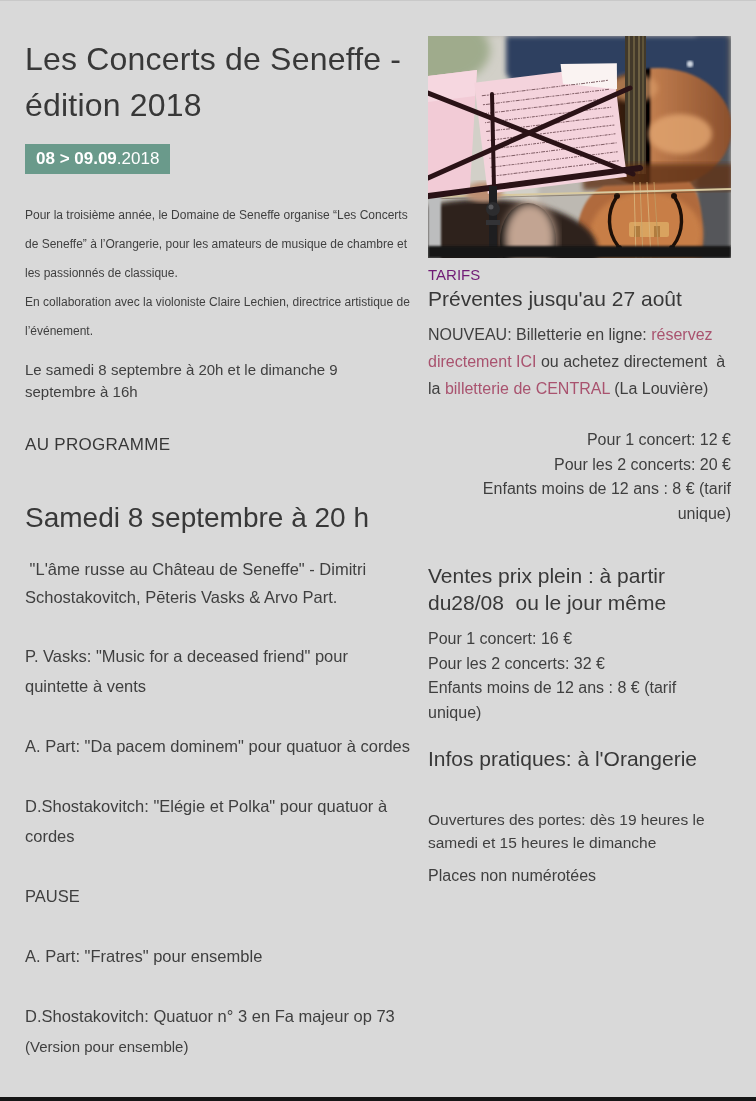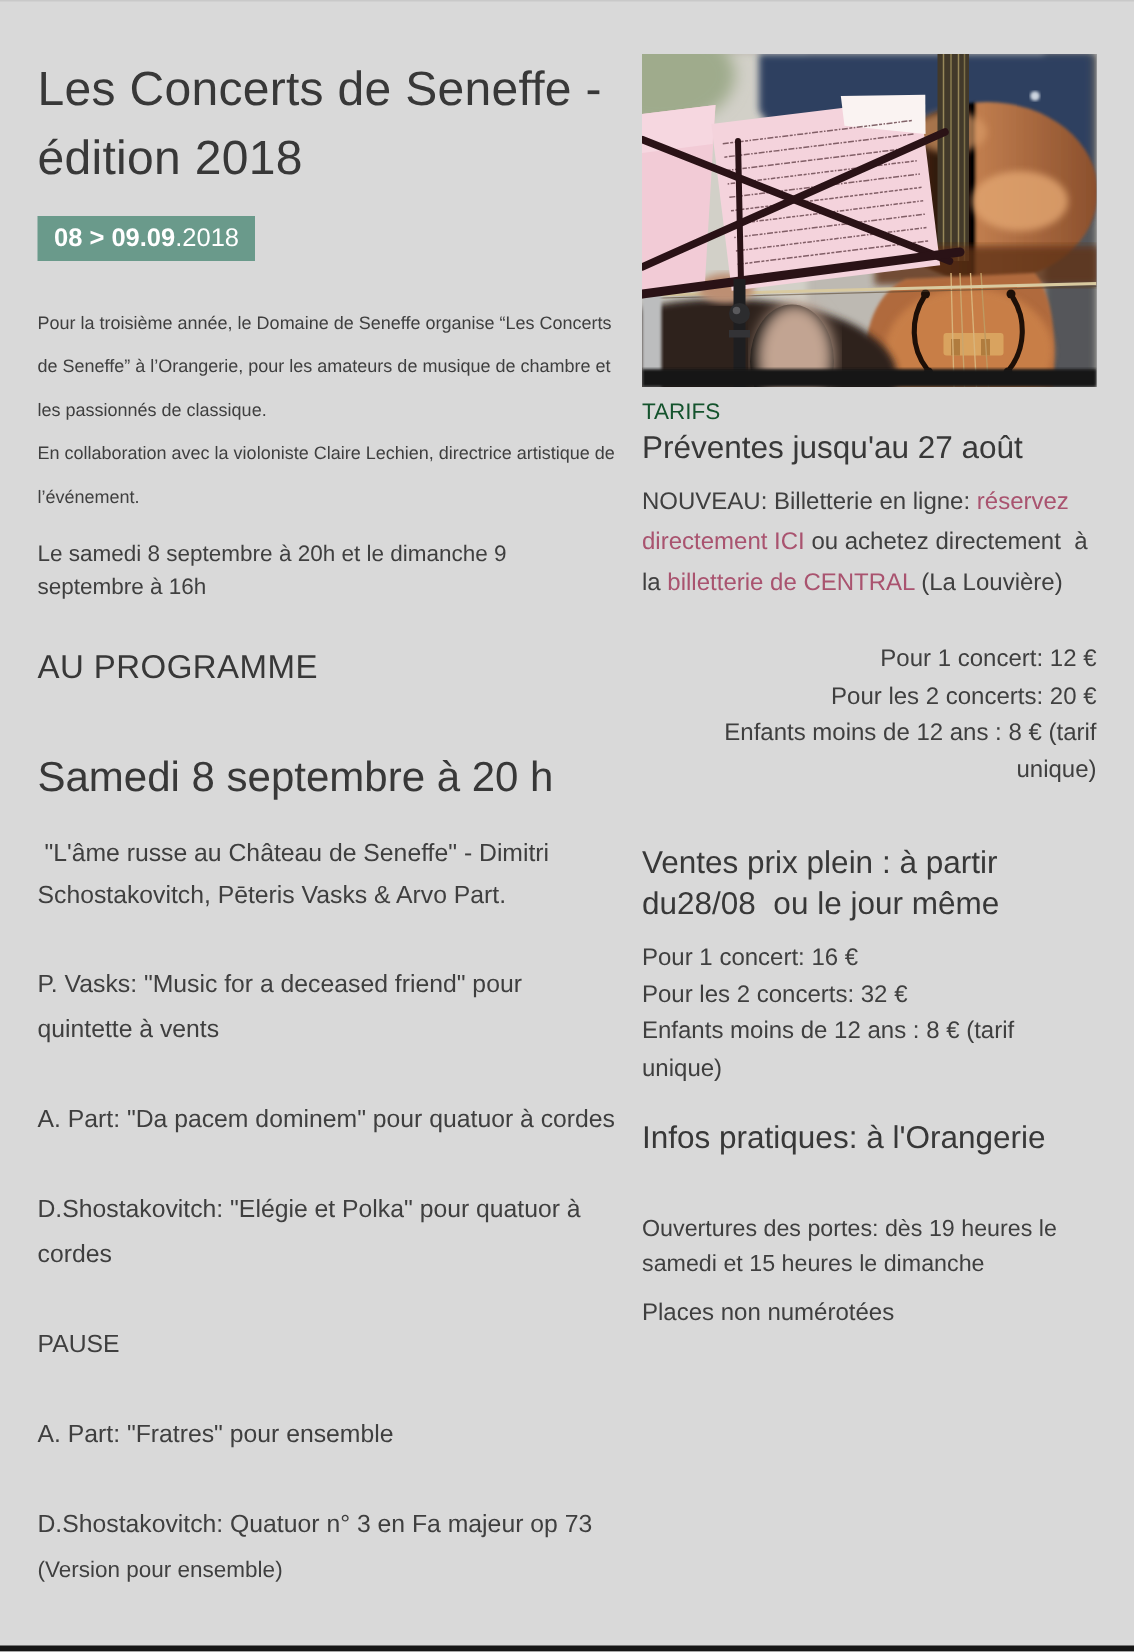--- a/index.html
+++ b/index.html
@@ -28,30 +28,30 @@
     letter-spacing:.2px;
   }
   .badge{
     display:inline-block;margin-top:16px;
     background:var(--badge-bg);color:#ffffff;
     font-size:17px;line-height:22px;padding:4px 11px;
   }
   .badge .b{font-weight:700;}
   p.intro{margin-top:27px;font-size:12px;line-height:29px;}
   p.dates-note{margin-top:13px;font-size:15px;line-height:22px;}
-  p.au-programme{margin-top:30px;font-size:22px;line-height:24px;color:var(--heading);letter-spacing:.3px;}
+  p.au-programme{margin-top:30px;font-size:17px;line-height:24px;color:var(--heading);letter-spacing:.3px;}
   h2.day-heading{margin-top:44px;font-size:28px;line-height:34px;font-weight:400;color:var(--heading);}
   p.subtitle{margin-top:20px;font-size:16.5px;line-height:28px;}
   p.prog-item{margin-top:30px;font-size:16.5px;line-height:30px;}
   p.prog-item .note{font-size:15px;}
   .pre{white-space:pre-wrap;}
 
   .photo{margin-top:10px;width:303px;height:222px;display:block;background:#777;}
   .photo svg{display:block;}
-  .caption{margin-top:7px;font-size:15px;line-height:20px;color:#14532d;}
+  .caption{margin-top:7px;font-size:15px;line-height:20px;color:#701a75;}
 
   h3.r-heading{font-weight:400;color:var(--heading);font-size:21px;line-height:27px;}
   h3.m-preventes{}
   h3.m-plein{margin-top:36px;}
   h3.m-infos{margin-top:20px;}
   p.rich{margin-top:9px;font-size:16px;line-height:27px;}
   a.lnk{color:var(--link);text-decoration:none;cursor:pointer;}
   p.prices{font-size:16px;line-height:24.5px;}
   p.prices.m1{margin-top:26px;text-align:right;}
   p.prices.m2{margin-top:11px;}

